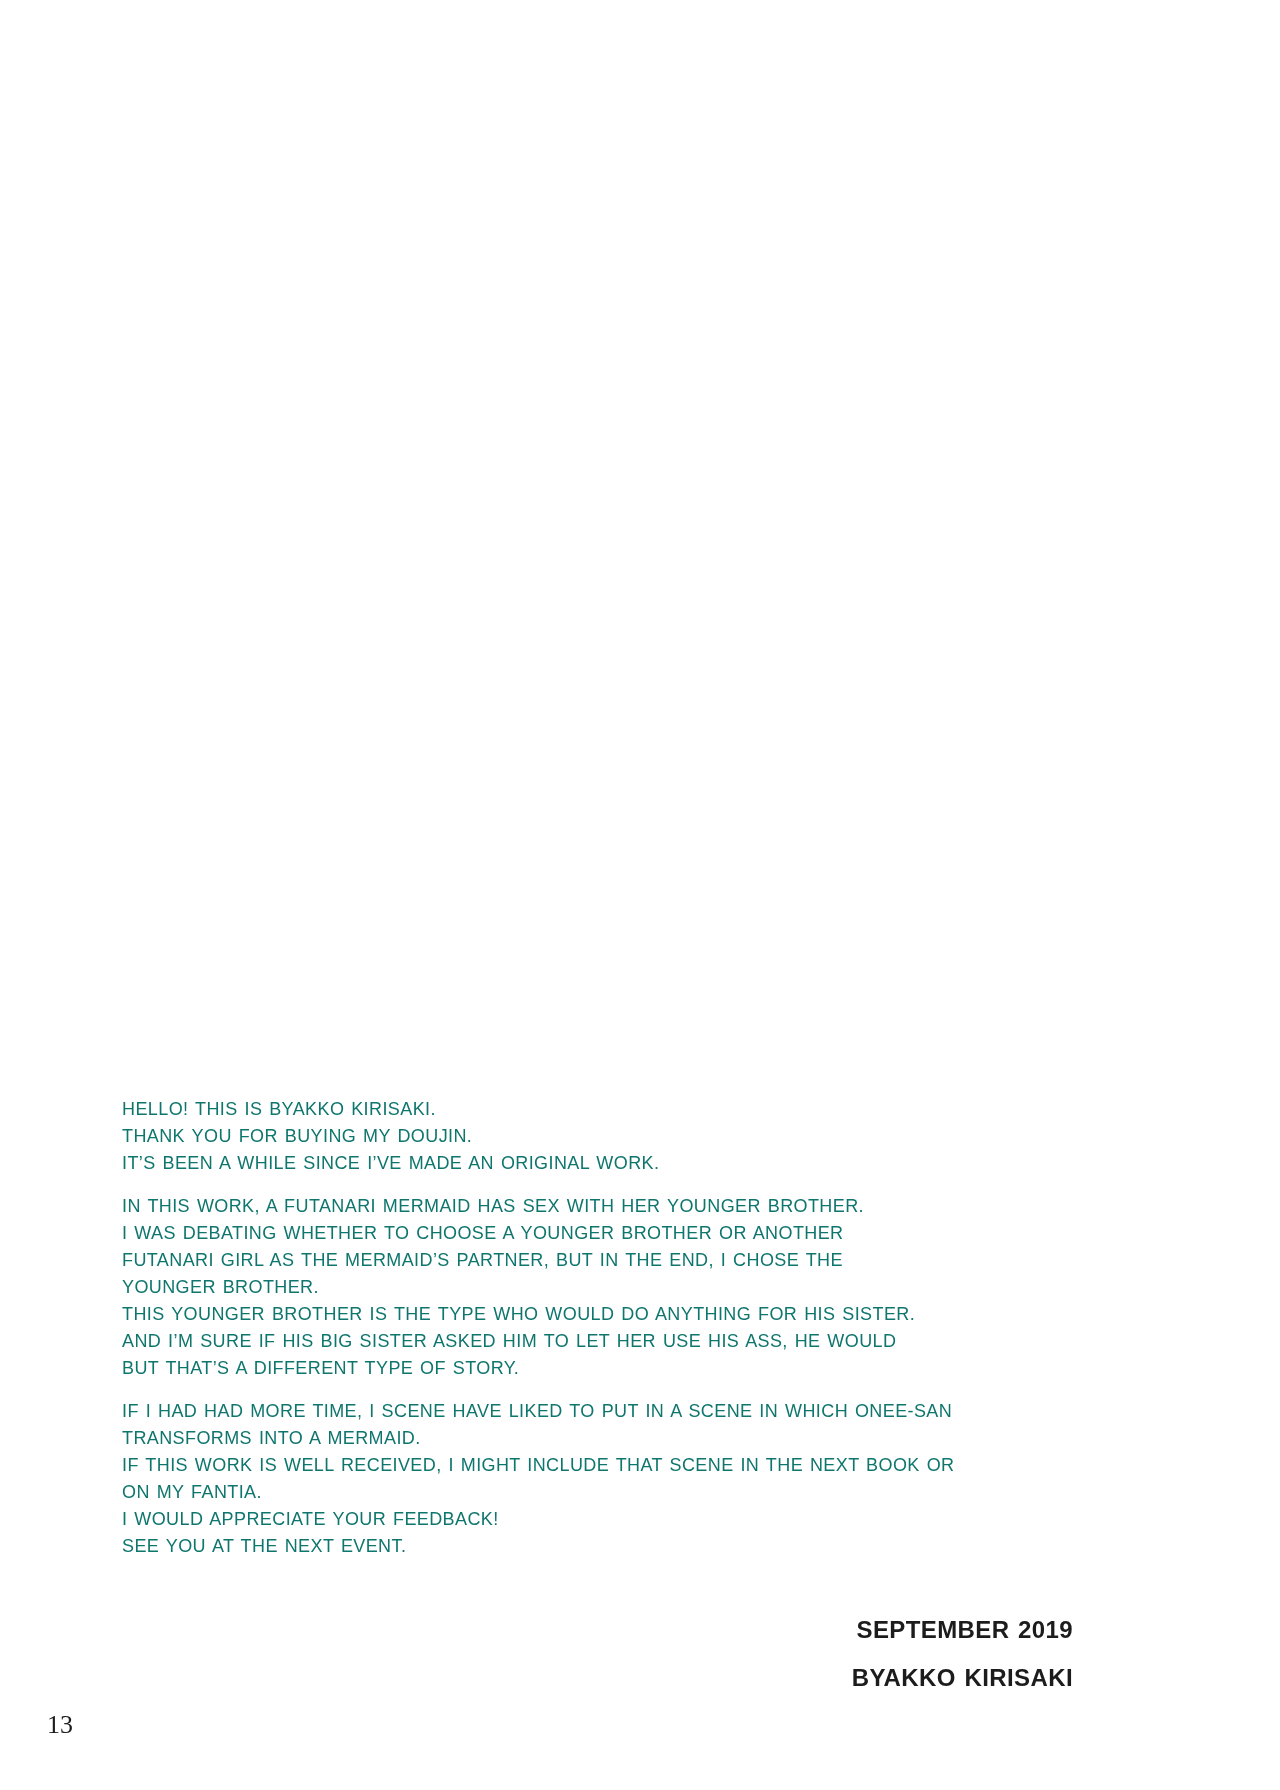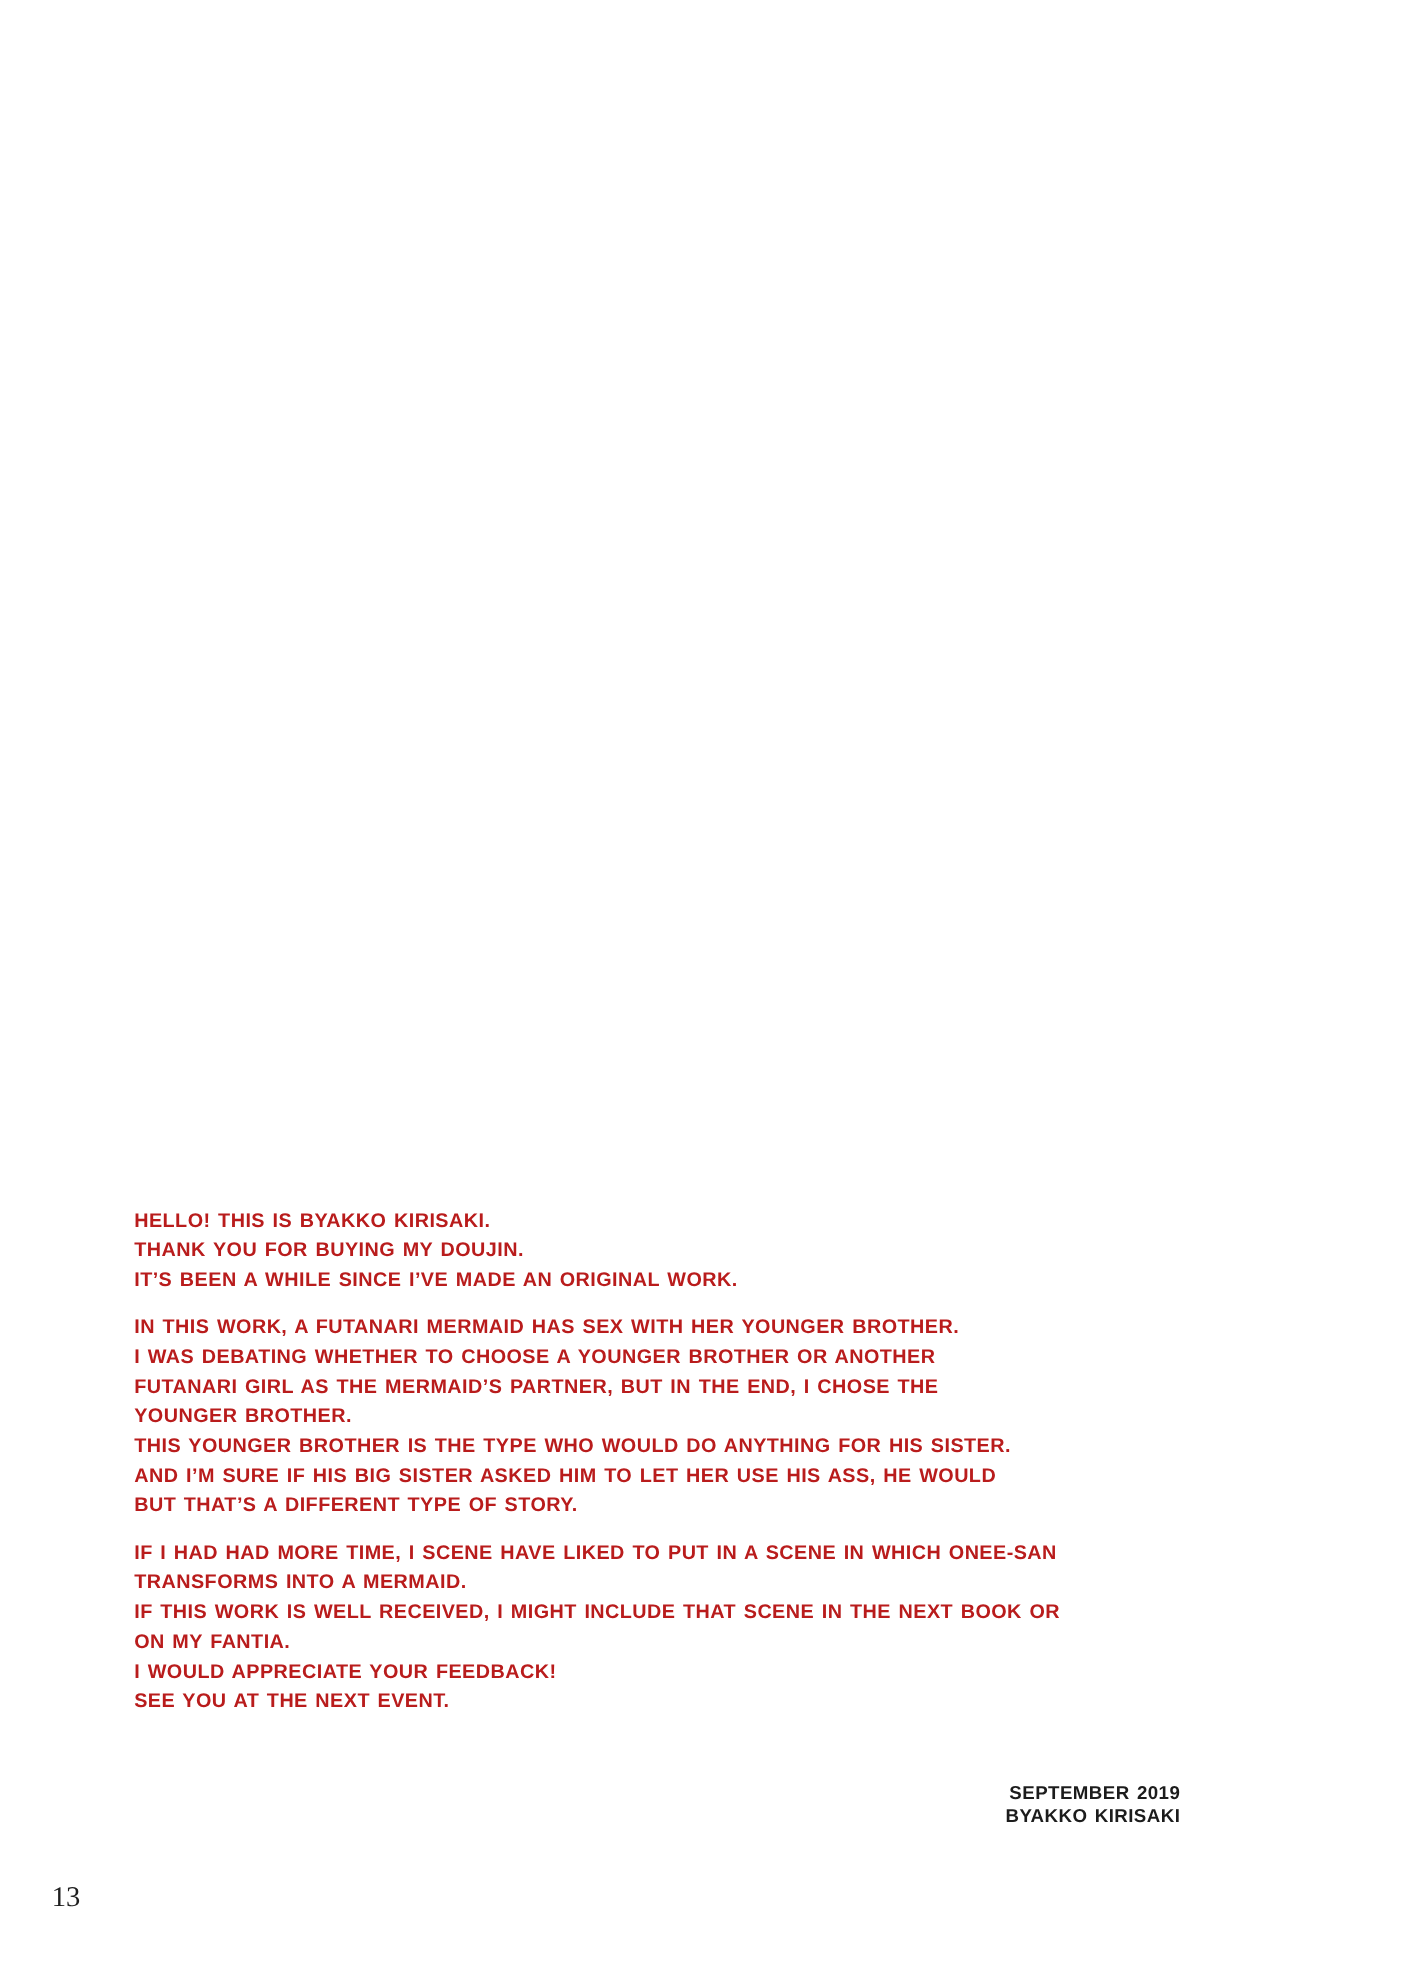--- a/index.html
+++ b/index.html
@@ -13,52 +13,53 @@
     height: 1790px;
     background: #ffffff;
     overflow: hidden;
     font-family: "Liberation Sans", sans-serif;
   }
   .body-text {
     position: absolute;
     left: 122px;
     top: 1096px;
     width: 990px;
-    color: #b91c1c;
+    color: #0f766e;
     font-size: 18px;
     line-height: 27px;
-    font-weight: 700;
+    font-weight: 400;
     letter-spacing: 0.4px;
     word-spacing: 1.5px;
   }
   .para {
     margin: 0 0 16px 0;
   }
   .para:last-child {
     margin-bottom: 0;
   }
   .line {
     white-space: nowrap;
   }
   .signature {
     position: absolute;
     top: 1619px;
     right: 207px;
     text-align: right;
     color: #1c1c1c;
-    font-size: 17px;
+    font-size: 24px;
     font-weight: 700;
     letter-spacing: 0.4px;
     word-spacing: 1.5px;
   }
   .sig-line {
     line-height: 21px;
     white-space: nowrap;
   }
   .sig-name {
+    margin-top: 27px;
   }
   .page-number {
     position: absolute;
     left: 47px;
     top: 1708px;
     font-family: "Liberation Serif", serif;
     font-weight: 400;
     font-size: 26px;
     line-height: 34px;
     color: #1f1f1f;

